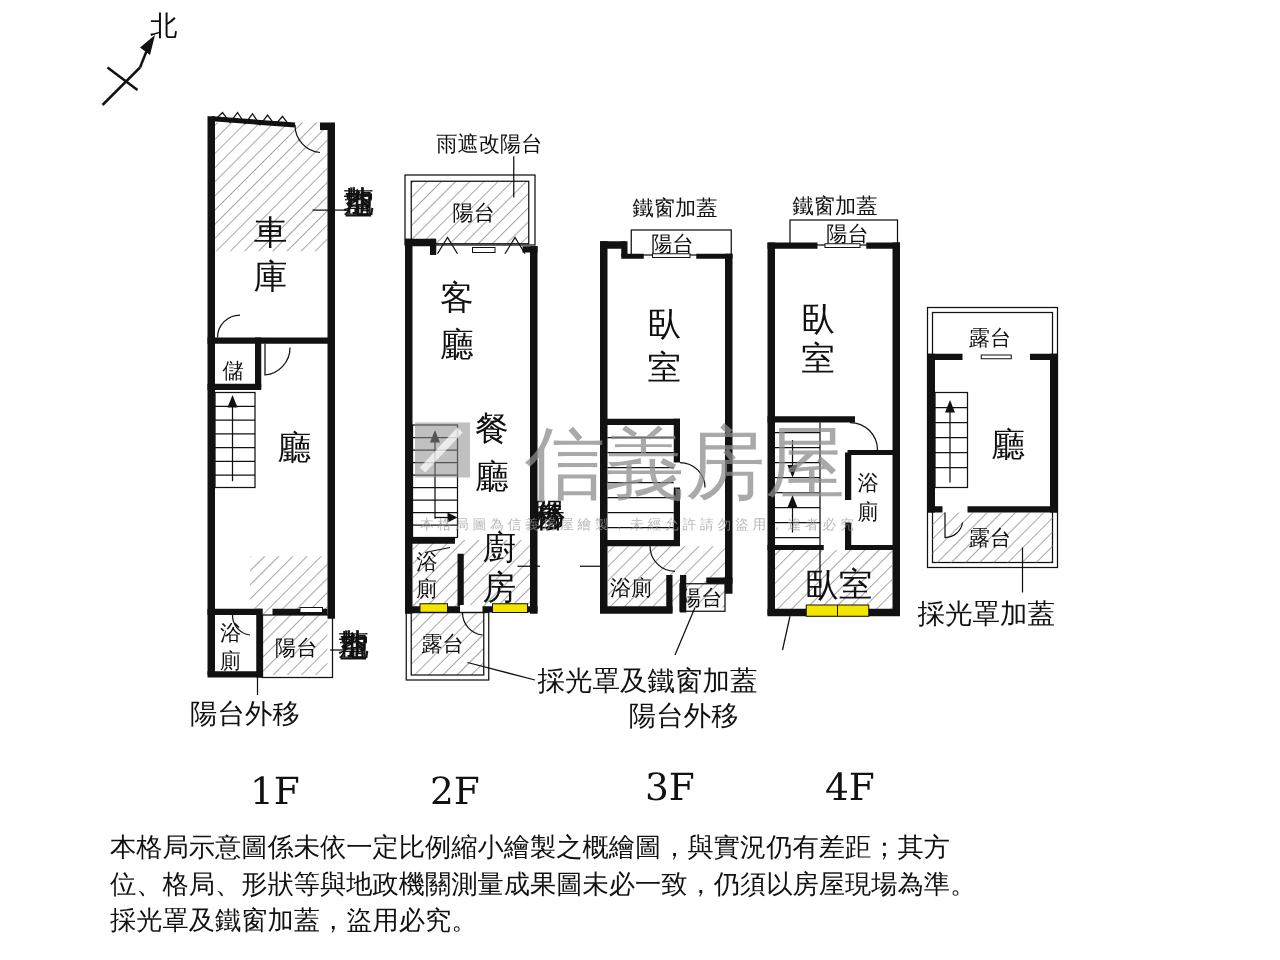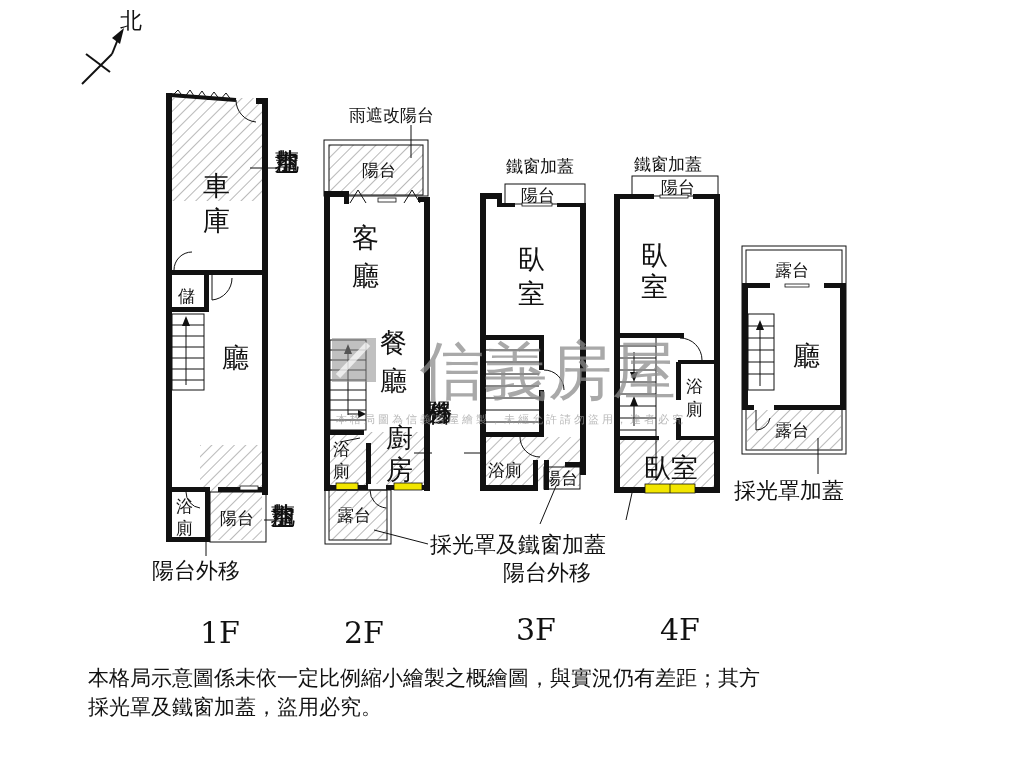--- a/index.html
+++ b/index.html
@@ -289,14 +289,15 @@
   <g>
     <rect x="332" y="338" width="44" height="44" fill="#8c8c8c" fill-opacity="0.55"></rect>
     <path d="M338 376 L368 344" stroke="#ffffff" stroke-width="6" stroke-opacity="0.7"></path>
     <text class="wm" x="420" y="393" font-size="64">信義房屋</text>
     <text class="wm-small" x="336" y="423">本格局圖為信義房屋繪製，未經允許請勿盜用，違者必究</text>
   </g>
 </svg>
 
 <div class="disclaimer">
   <div>本格局示意圖係未依一定比例縮小繪製之概繪圖，與實況仍有差距；其方</div>
+  <div>位、格局、形狀等與地政機關測量成果圖未必一致，仍須以房屋現場為準。</div>
   <div>採光罩及鐵窗加蓋，盜用必究。</div>
 </div>
 
 </body></html>

